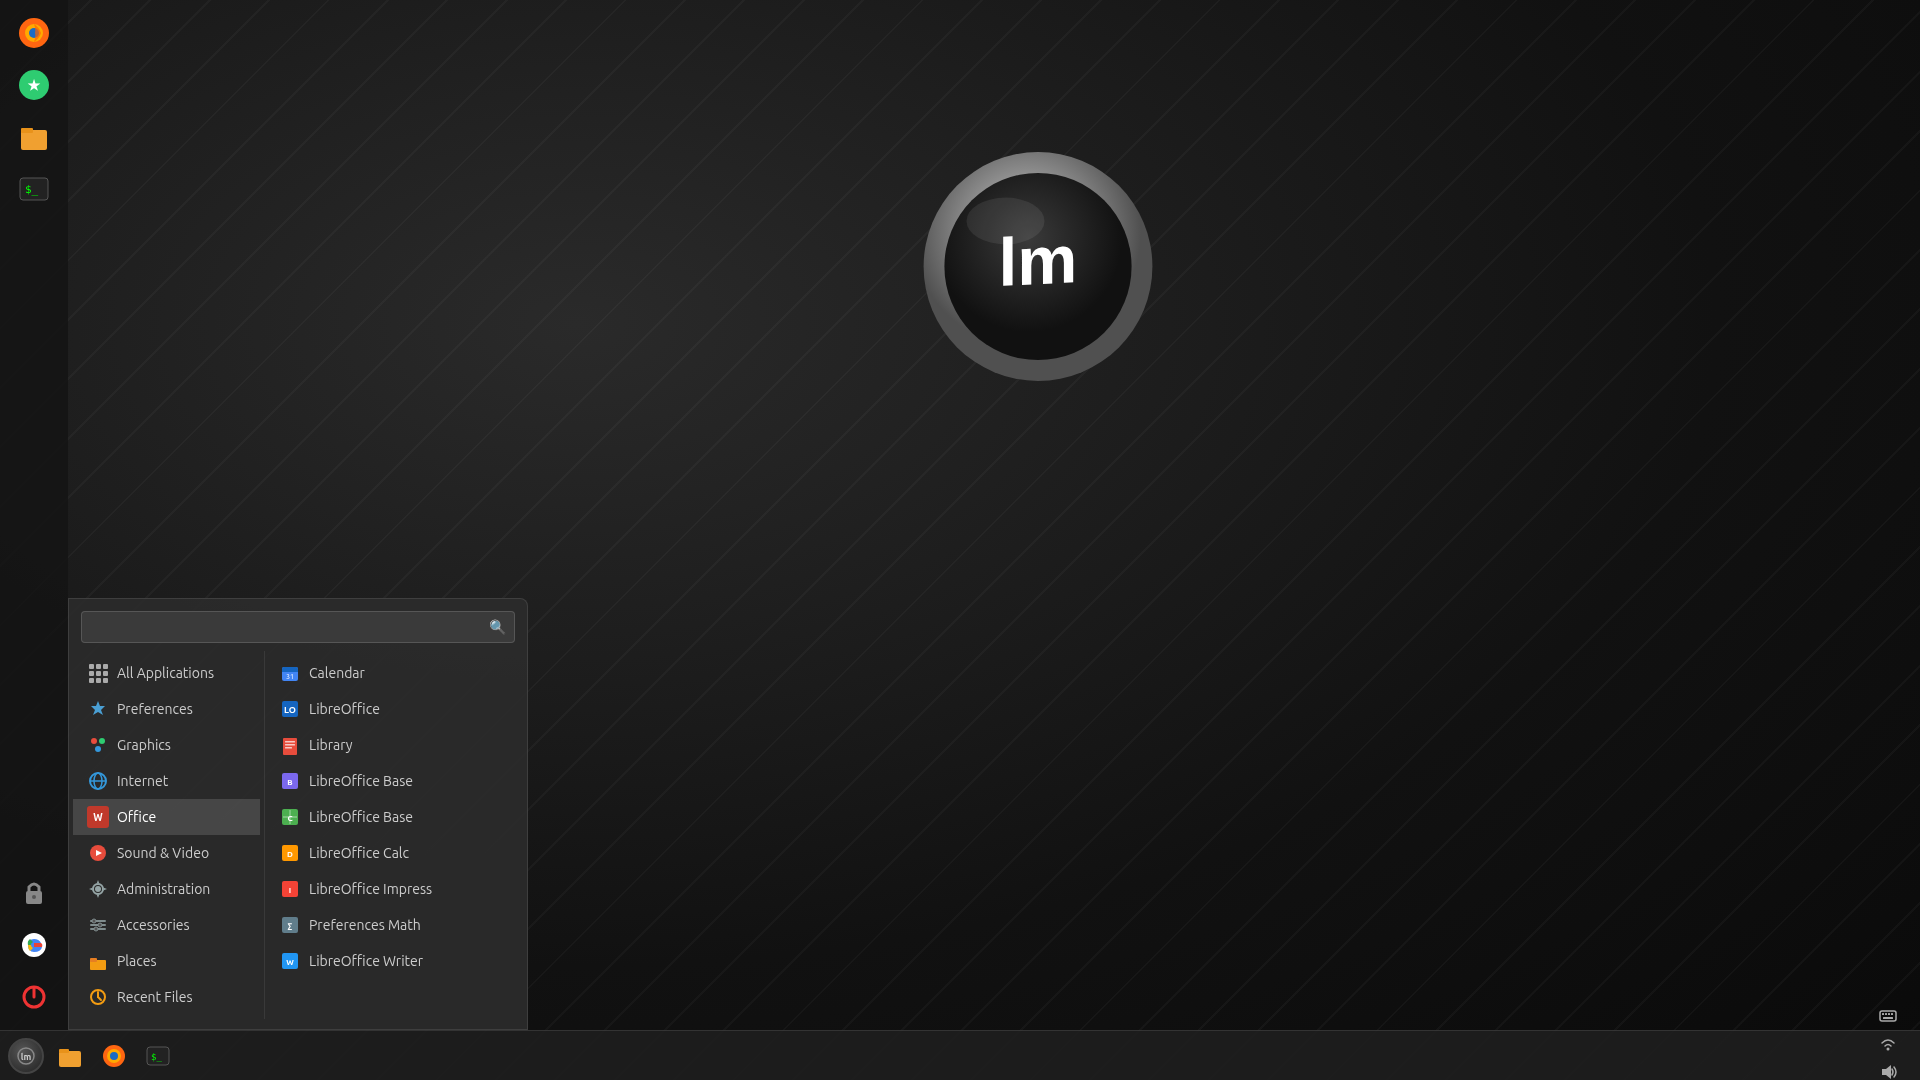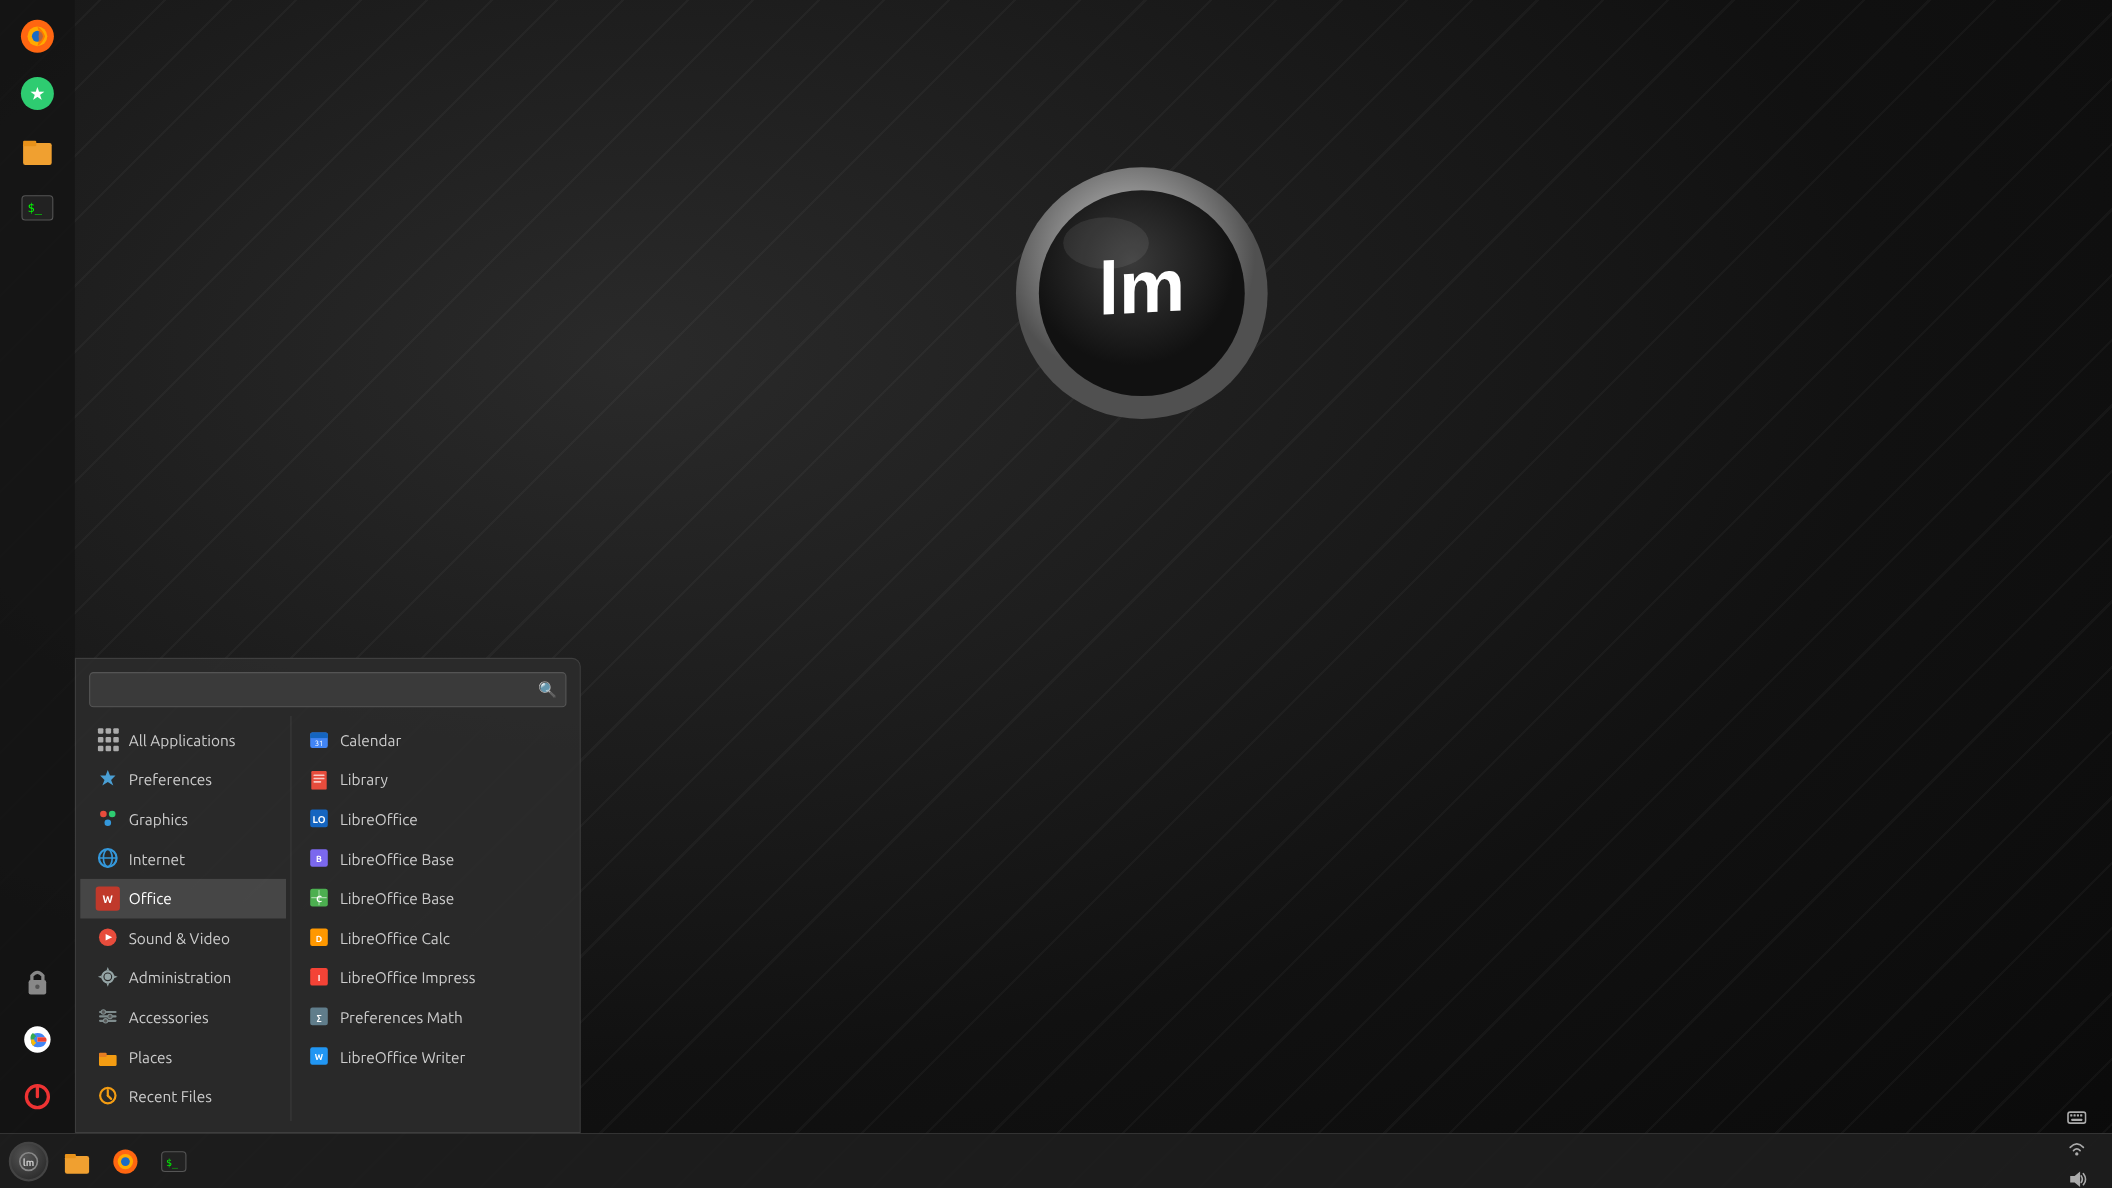--- a/index.html
+++ b/index.html
@@ -206,20 +206,21 @@
 
     .menu-item.active {
       background: rgba(100, 100, 100, 0.5);
       color: #fff;
     }
 
     .menu-item-icon {
       width: 22px;
       height: 22px;
       display: flex;
+      align-items: center;
       justify-content: center;
       flex-shrink: 0;
       font-size: 16px;
     }
 
     
     .grid-icon {
       display: grid;
       grid-template-columns: repeat(3, 5px);
       gap: 2px;
@@ -483,37 +484,37 @@
               <rect x="2" y="7" width="16" height="2" fill="#1565c0"></rect>
               <text x="10" y="16" text-anchor="middle" font-size="7" fill="white">31</text>
             </svg>
           </div>
           <span>Calendar</span>
         </div>
 
         <div class="menu-item">
           <div class="menu-item-icon">
             <svg width="20" height="20" viewBox="0 0 20 20">
+              <rect x="2" y="2" width="16" height="16" rx="2" fill="#1565c0"></rect>
+              <text x="10" y="14" text-anchor="middle" font-size="9" font-weight="bold" fill="white">LO</text>
+            </svg>
+          </div>
+          <span>LibreOffice</span>
+        </div>
+
+        <div class="menu-item">
+          <div class="menu-item-icon">
+            <svg width="20" height="20" viewBox="0 0 20 20">
               <rect x="3" y="3" width="14" height="17" rx="1" fill="#e74c3c"></rect>
               <rect x="5" y="6" width="10" height="1.5" rx="0.5" fill="rgba(255,255,255,0.7)"></rect>
               <rect x="5" y="9" width="10" height="1.5" rx="0.5" fill="rgba(255,255,255,0.7)"></rect>
               <rect x="5" y="12" width="7" height="1.5" rx="0.5" fill="rgba(255,255,255,0.7)"></rect>
             </svg>
           </div>
           <span>Library</span>
-        </div>
-
-        <div class="menu-item">
-          <div class="menu-item-icon">
-            <svg width="20" height="20" viewBox="0 0 20 20">
-              <rect x="2" y="2" width="16" height="16" rx="2" fill="#1565c0"></rect>
-              <text x="10" y="14" text-anchor="middle" font-size="9" font-weight="bold" fill="white">LO</text>
-            </svg>
-          </div>
-          <span>LibreOffice</span>
         </div>
 
         <div class="menu-item">
           <div class="menu-item-icon">
             <svg width="20" height="20" viewBox="0 0 20 20">
               <rect x="2" y="2" width="16" height="16" rx="2" fill="#7b68ee"></rect>
               <text x="10" y="14" text-anchor="middle" font-size="8" font-weight="bold" fill="white">B</text>
             </svg>
           </div>
           <span>LibreOffice Base</span>

